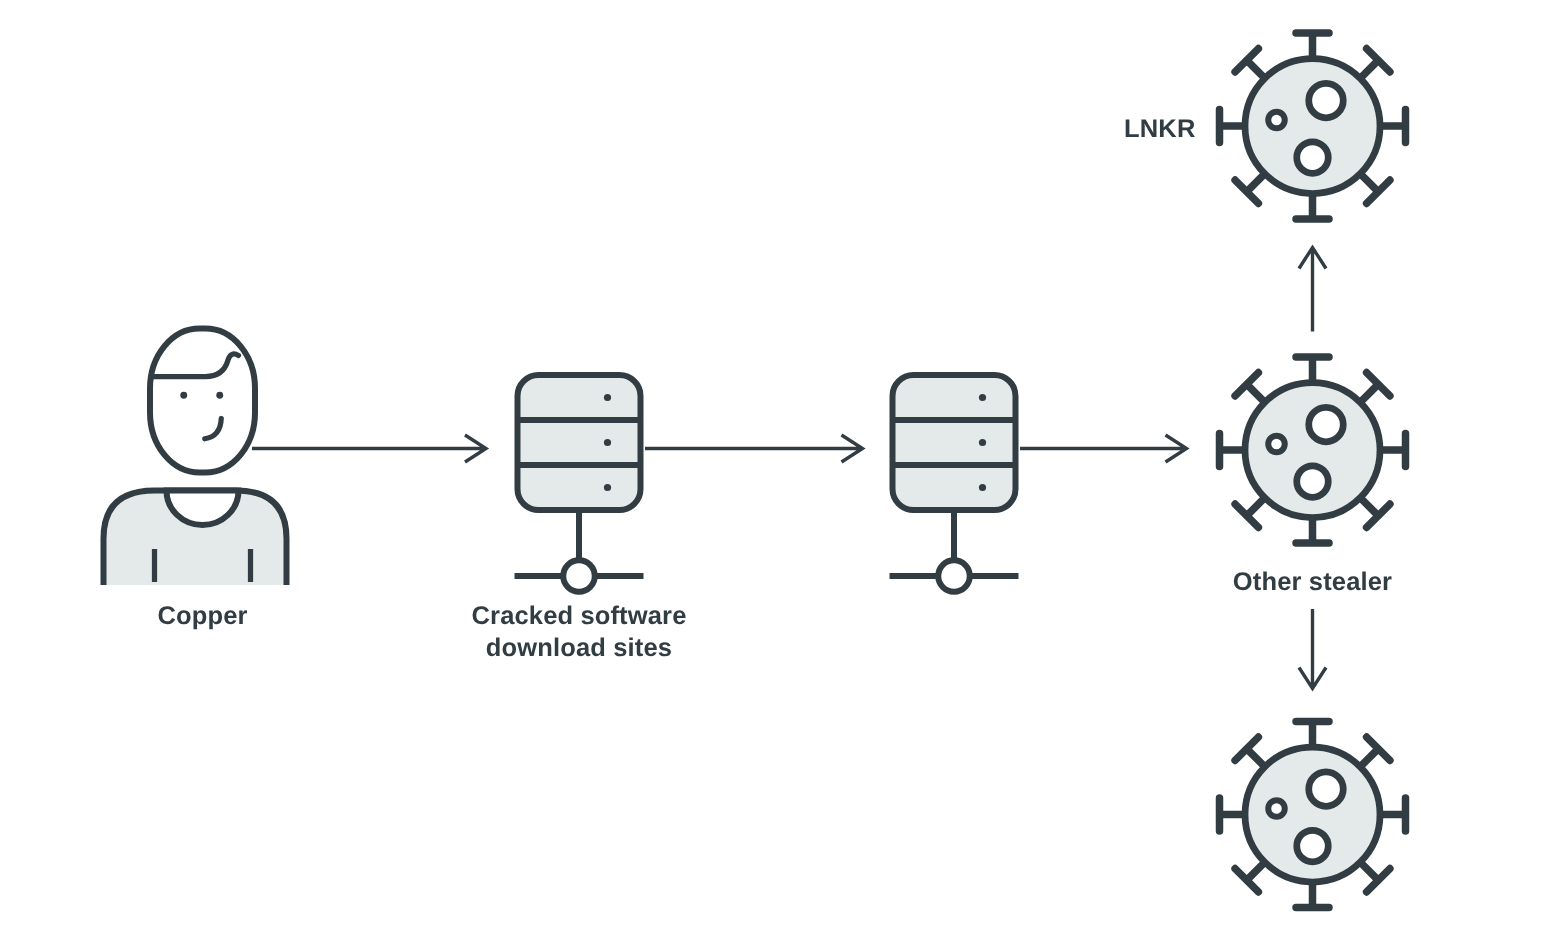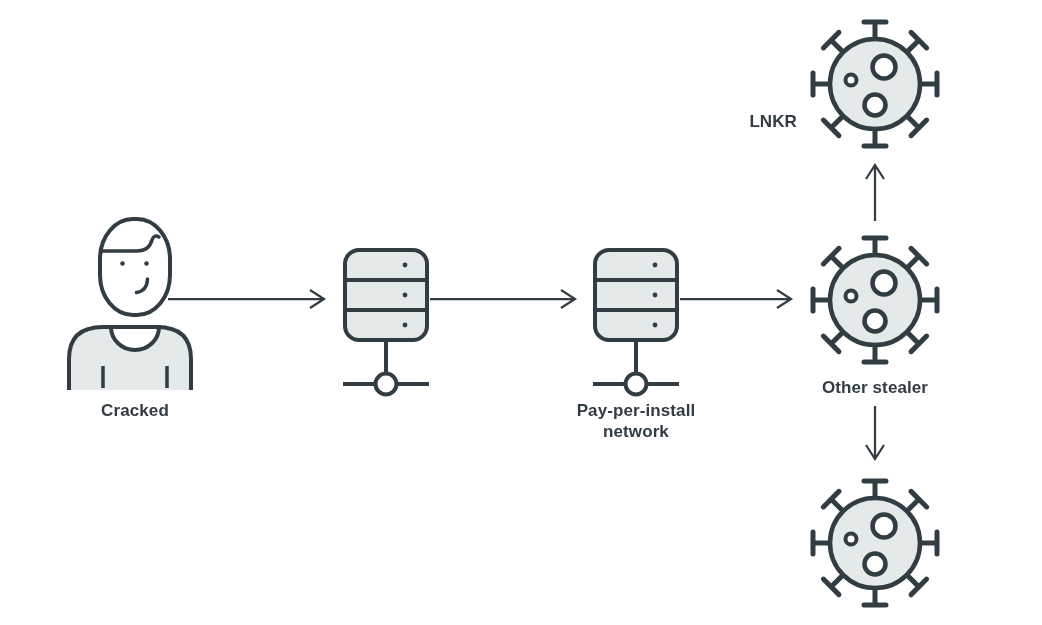--- a/index.html
+++ b/index.html
@@ -94,24 +94,24 @@
     <path class="arrow" d="M875 406 V457 M866 445 L875 459 L884 445"></path>
 
     <use href="#def-server" xlink:href="#def-server" transform="translate(343,248)"></use>
     <use href="#def-server" xlink:href="#def-server" transform="translate(593,248)"></use>
 
     <use href="#def-virus" xlink:href="#def-virus" transform="translate(875,84)"></use>
     <use href="#def-virus" xlink:href="#def-virus" transform="translate(875,300)"></use>
     <use href="#def-virus" xlink:href="#def-virus" transform="translate(875,543)"></use>
   </svg>
 
-  <div class="lbl center" style="left:60px;  top:400px; width:150px;">Cracked</div>
+  <div class="lbl center" style="left:60px;  top:400px; width:150px;">Copper</div>
+
+  <div class="lbl center" style="left:286px; top:400px; width:200px;">Cracked software
+download sites</div>
 
 
-  <div class="lbl center" style="left:536px; top:400px; width:200px;">Pay-per-install
-network</div>
-
-  <div class="lbl right" style="left:697px; top:75px;  width:100px;margin-top:36px;">LNKR</div>
+  <div class="lbl right" style="left:697px; top:75px;  width:100px;">LNKR</div>
 
   <div class="lbl center" style="left:775px; top:377px; width:200px;">Other stealer</div>
 
 
 </div>
 
 </body></html>

